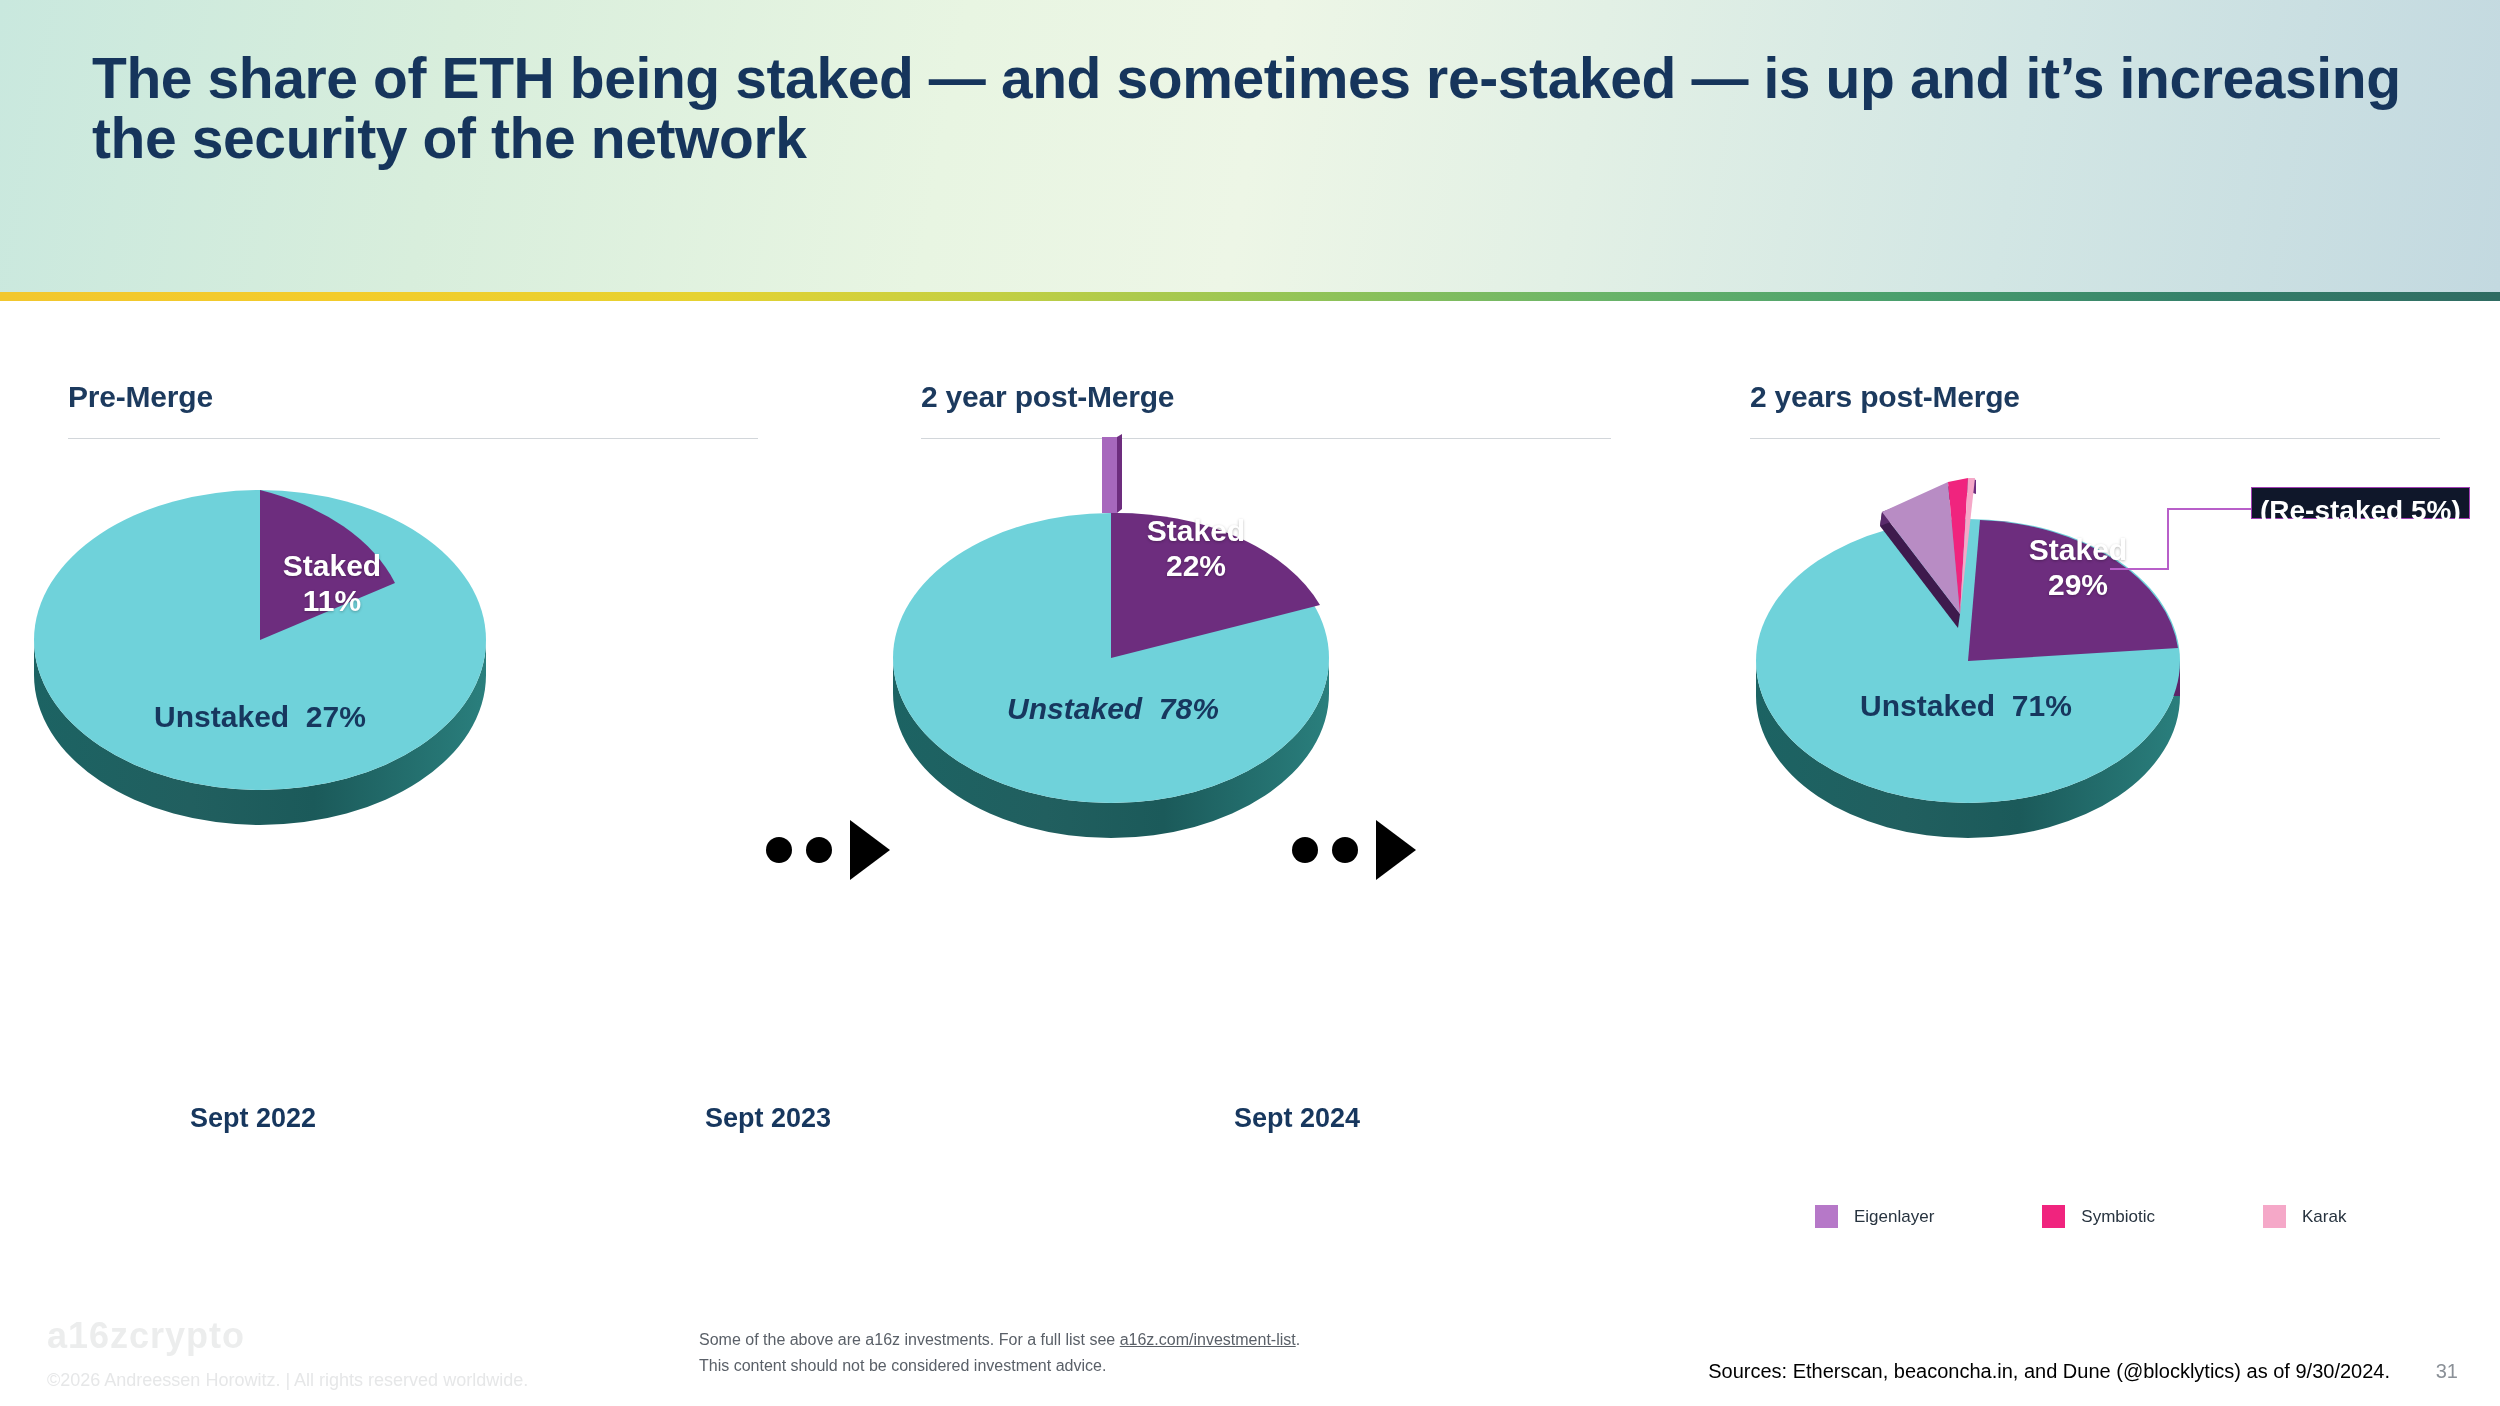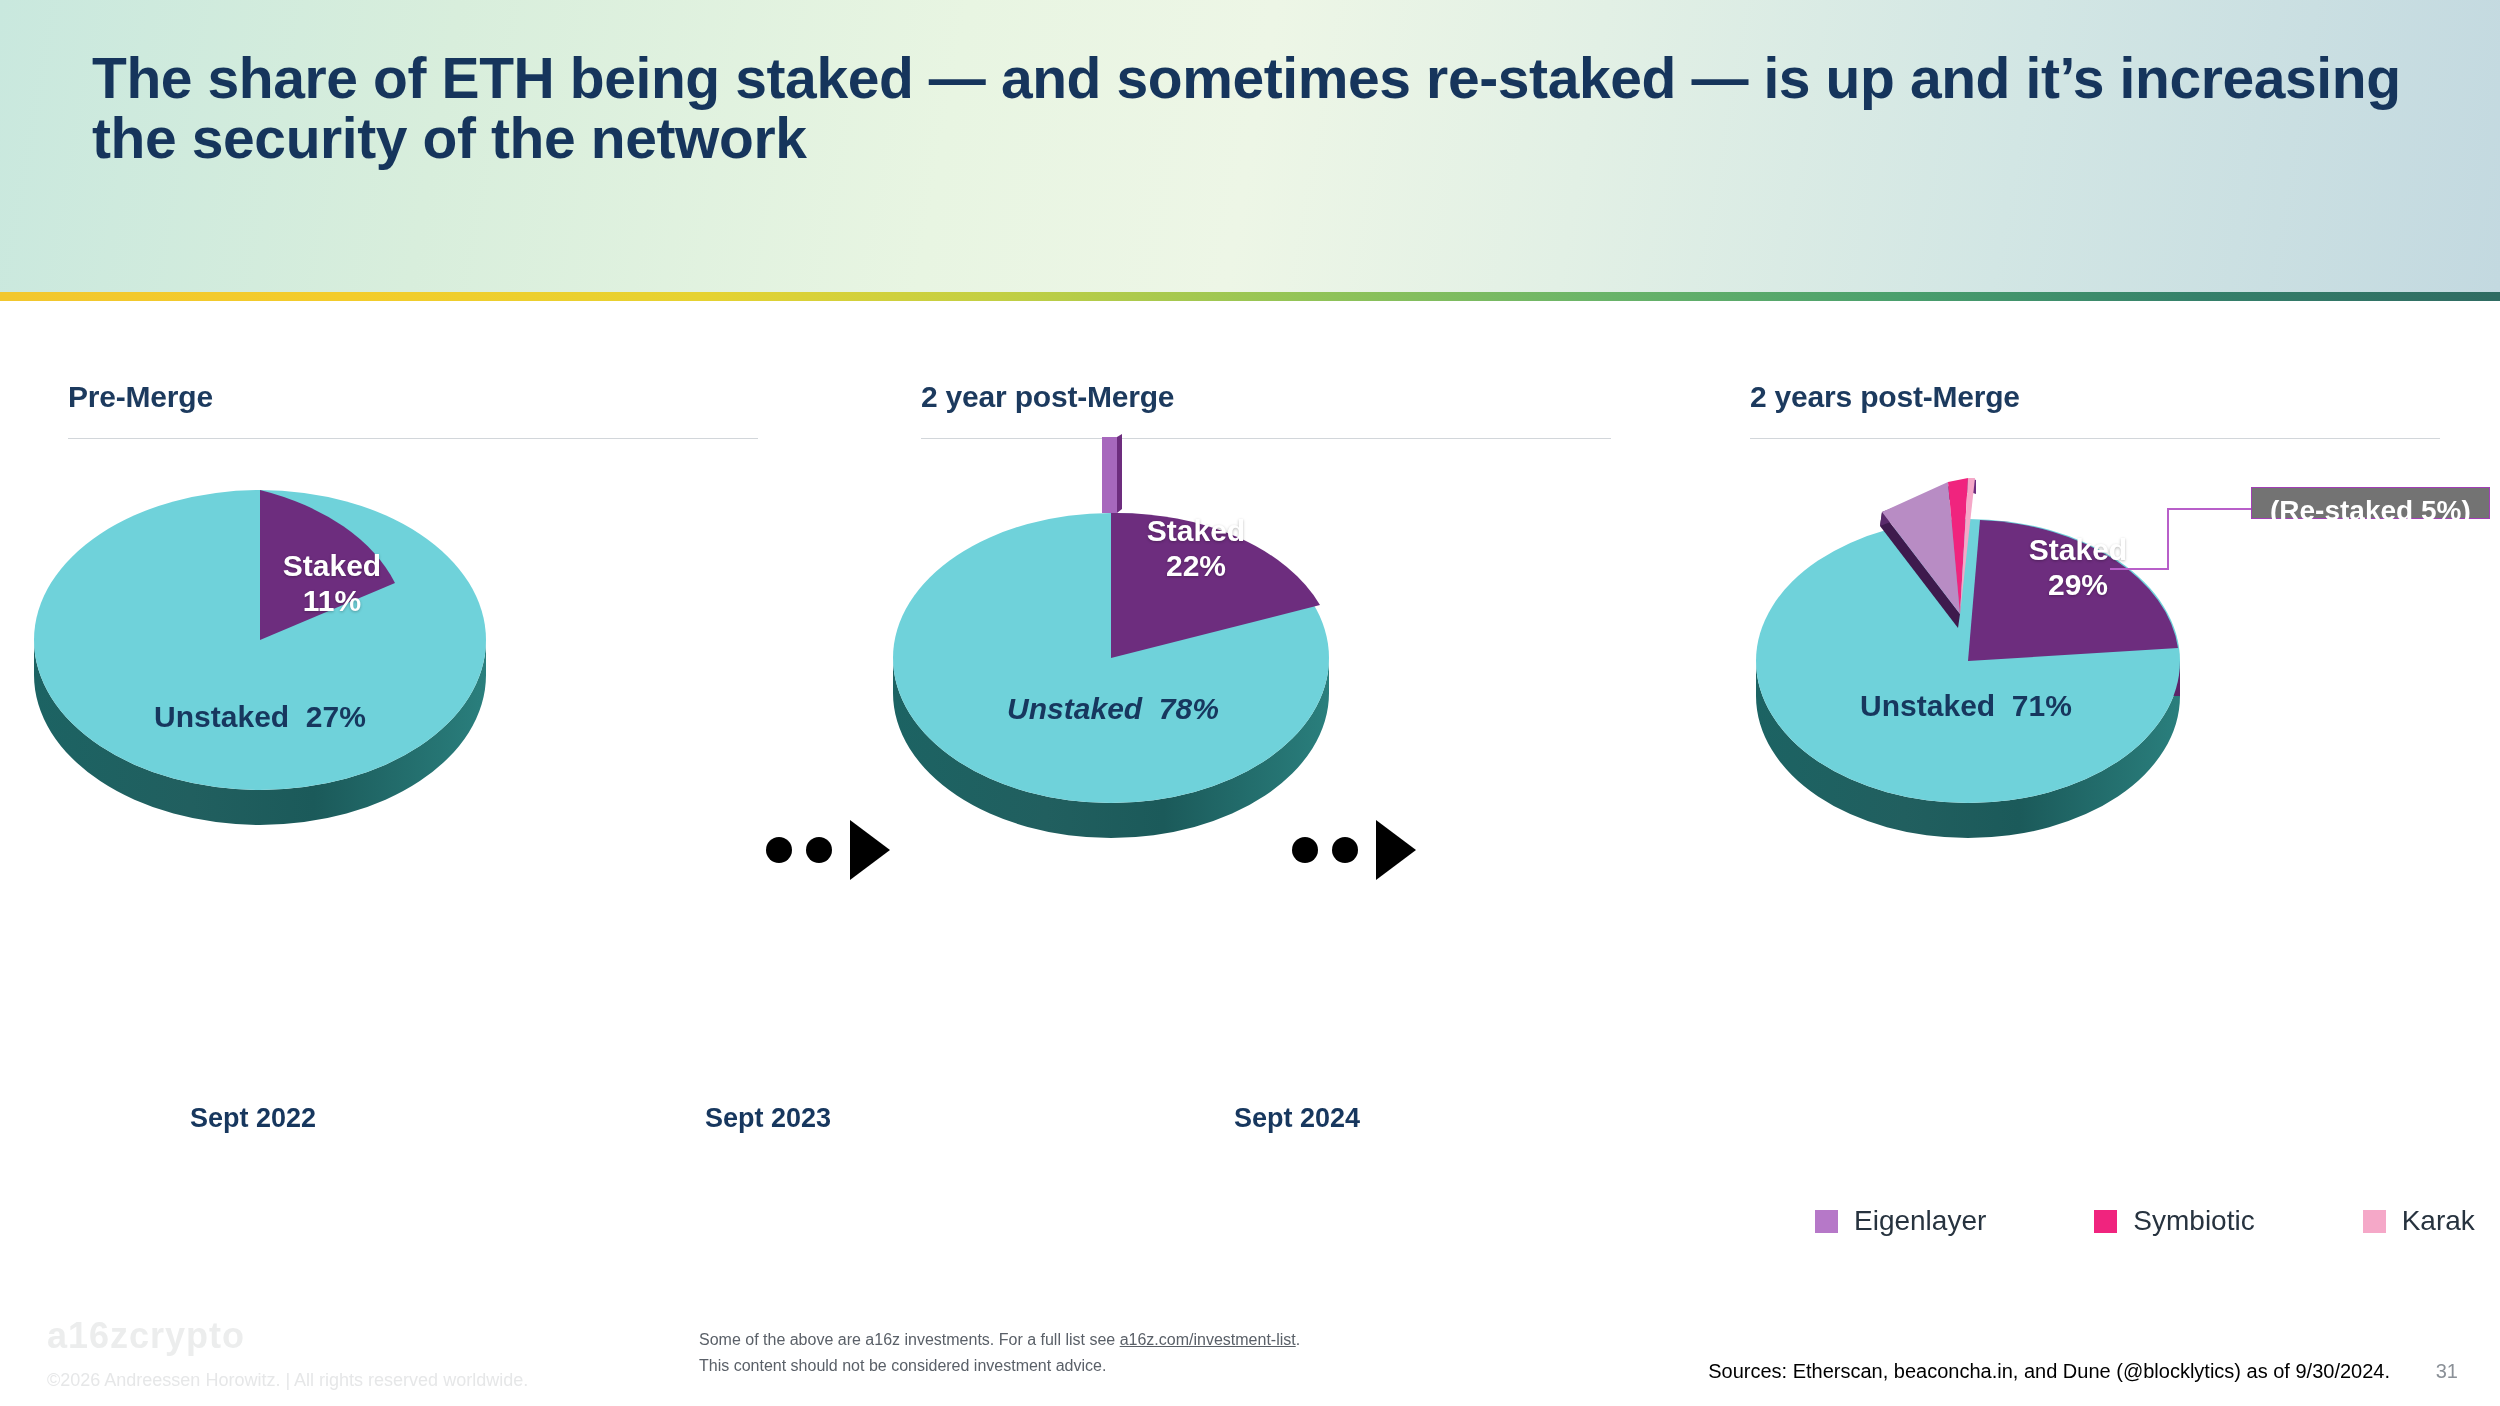--- a/index.html
+++ b/index.html
@@ -56,32 +56,32 @@
   .arrow-dot { width:26px; height:26px; border-radius:50%; background:#000; }
   .arrow-tri {
     width:0; height:0; border-left:40px solid #000;
     border-top:30px solid transparent; border-bottom:30px solid transparent;
     margin-left:4px;
   }
 
   
   #callout-box {
     position:absolute; left:2251px; top:487px; height:32px;
-    background:#737373; color:#ffffff;
+    background:#0f172a; color:#ffffff;
     font-size:28px; font-weight:bold; line-height:46px;
-    padding:0 18px; white-space:nowrap;
+    padding:0 8px; white-space:nowrap;
     border:1px solid #a23fb5;
   }
   #callout-leader { position:absolute; left:2110px; top:487px; }
 
   
   #legend { position:absolute; left:1815px; top:1205px; display:flex; gap:108px; align-items:center; }
   .lg-item { display:flex; align-items:center; gap:16px; }
   .lg-swatch { width:23px; height:23px; }
-  .lg-text { font-size:28px; color:#27333f; }
+  .lg-text { font-size:17px; color:#27333f; }
 
   
   #logo {
     position:absolute; left:47px; top:1315px;
     font-size:36px; font-weight:bold; color:#eceded; letter-spacing:1px;
   }
   #copyright {
     position:absolute; left:47px; top:1370px;
     font-size:18px; color:#e6e7e8;
   }

